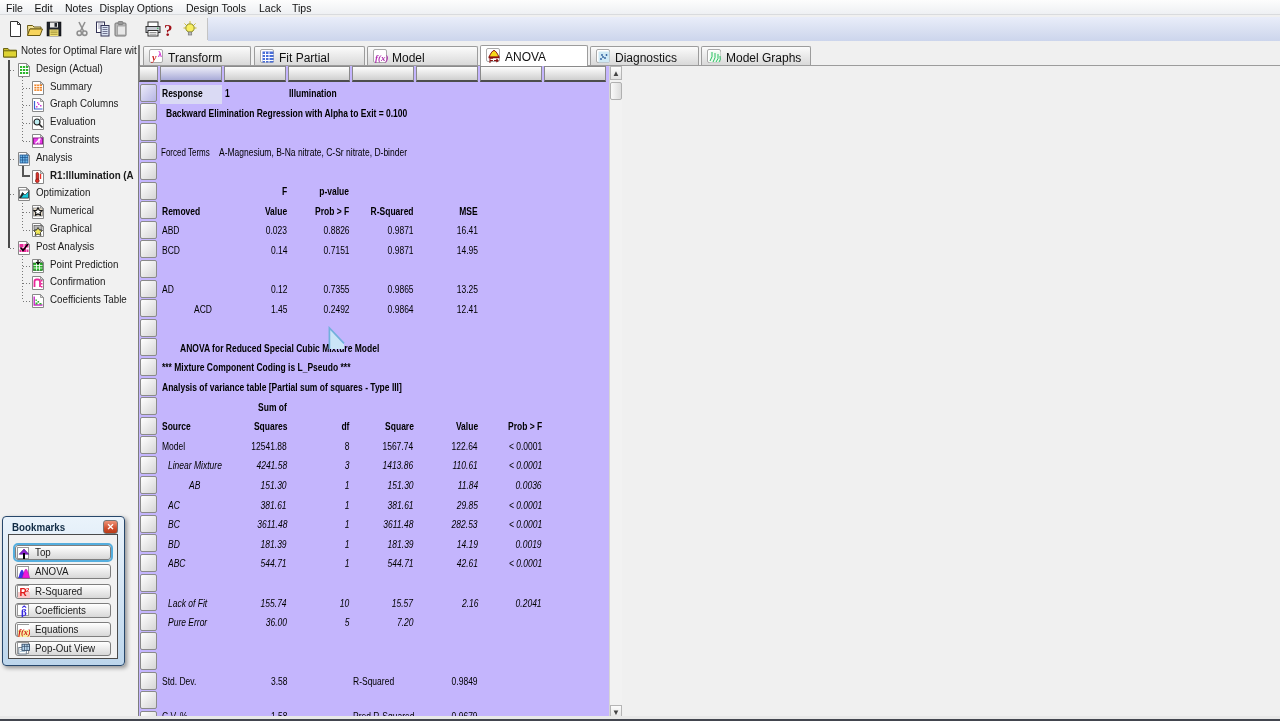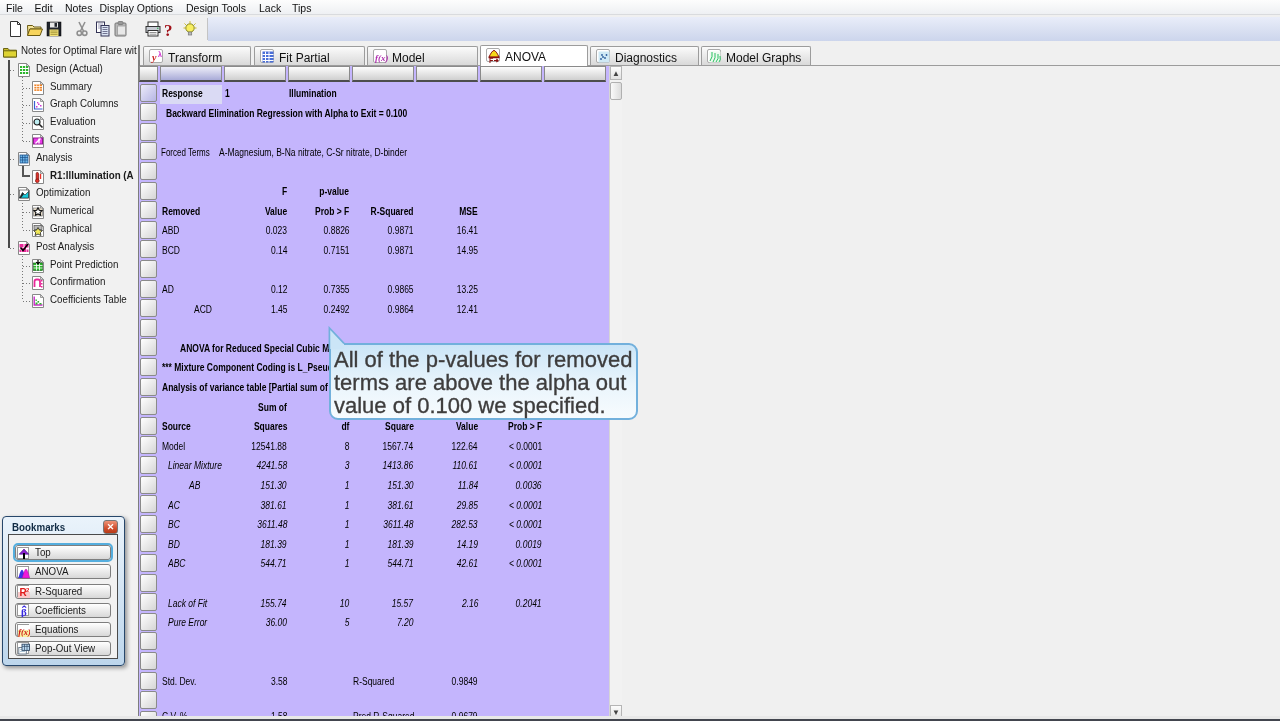--- a/index.html
+++ b/index.html
@@ -566,23 +566,20 @@
     <div class="sbtn" style="top:639px">▼</div>
   </div>
 
   <div id="botlight" class="abs"></div>
   <div id="botbar" class="abs"></div>
 
   <svg id="tail" class="abs" width="20" height="24" viewBox="0 0 20 24">
     <path d="M1.4 2 L1.4 23 L16 23 L16 17.4 Z" fill="#cbe5f7" stroke="none"></path>
     <path d="M1.4 23 L1.4 2 L16 17.4" fill="none" stroke="#72b0dc" stroke-width="1.7"></path>
   </svg>
-  <div id="callout" class="abs">
-    <div class="txt">All of the p-values for removed<br>terms are above the alpha out<br>value of 0.100 we specified.</div>
-  </div>
 
   <div id="bm" class="abs">
     <div class="title"><span class="nx">Bookmarks</span></div>
     <div id="bmclose">✕</div>
     <div id="bmpanel">
       <div class="bmb sel" style="top:10.0px">
           <span class="bic"><svg width="12" height="12" viewBox="0 0 12 12">
               <path d="M6 1 L10.8 6.2 H7.6 L4.4 6.2 H1.2 z" fill="#8822cc" stroke="#440a88" stroke-width="0.6"></path>
               <rect x="5" y="5" width="2" height="6" fill="#000"></rect>
             </svg></span>

